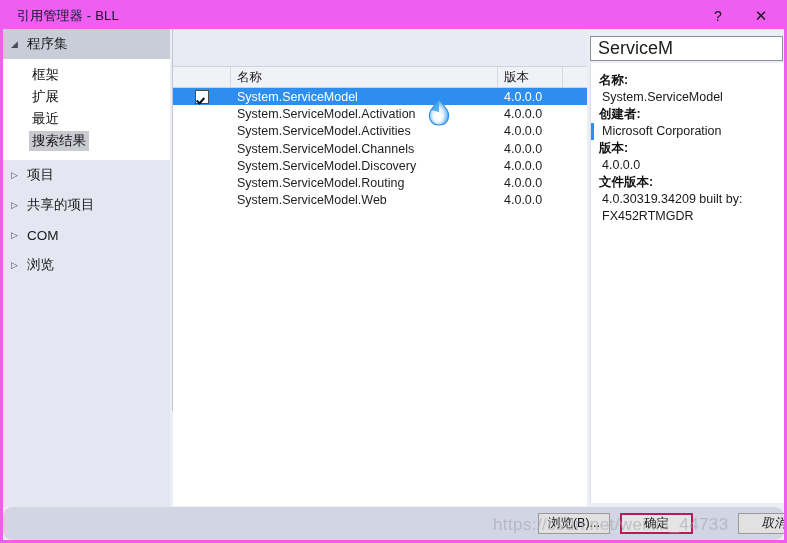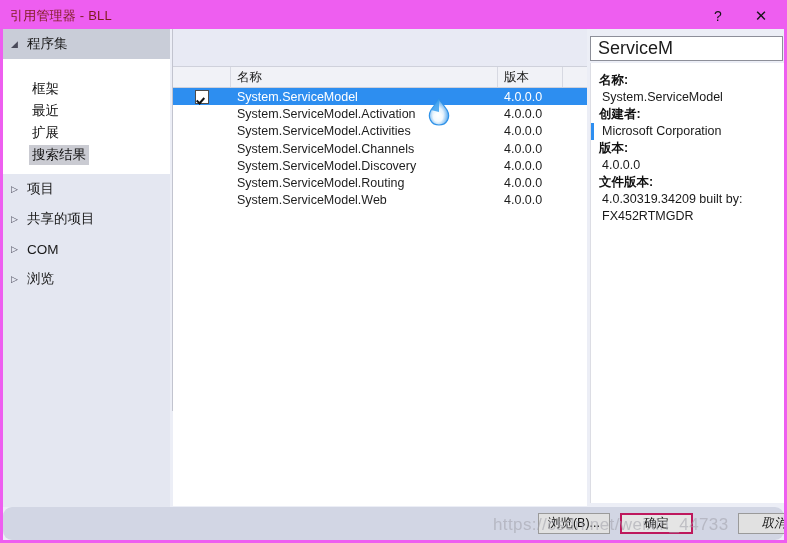--- a/index.html
+++ b/index.html
@@ -26,22 +26,22 @@
     position: absolute;
     left: 0; top: 0;
     width: 781px;
     height: 26px;
     background: #ee5ef0;
     display: flex;
     align-items: center;
   }
   .titlebar-text {
     font-size: 13px;
-    color: #7f1d1d;
-    margin-left: 7px;
+    color: #0f172a;
+    margin-left: 14px;
     letter-spacing: 0.2px;
     white-space: nowrap;
   }
   .titlebar-spacer { flex: 1; }
   .tb-btn {
     width: 40px;
     height: 26px;
     display: flex;
     align-items: center;
     justify-content: center;
@@ -76,21 +76,21 @@
   .sb-arrow {
     width: 16px;
     display: inline-block;
     font-size: 9px;
     color: #4a4a5a;
     text-align: left;
     line-height: 1;
   }
   .sb-children {
     background: #ffffff;
-    padding: 19px 0 8px 0;
+    padding: 5px 0 8px 0;
   }
   .sb-child {
     height: 22px;
     display: flex;
     align-items: center;
     padding-left: 26px;
     font-size: 13.5px;
     color: #111111;
     cursor: default;
   }
@@ -326,24 +326,24 @@
     <div id="sidebar-tree">
         <div class="sb-group-head active">
           <span class="sb-arrow">◢</span>
           <span>程序集</span>
         </div>
         <div class="sb-children">
           <div class="sb-child">
             <span class="lbl">框架</span>
           </div>
           <div class="sb-child">
+            <span class="lbl">扩展</span>
+          </div>
+          <div class="sb-child">
             <span class="lbl">最近</span>
-          </div>
-          <div class="sb-child">
-            <span class="lbl">扩展</span>
           </div>
           <div class="sb-child selected">
             <span class="lbl">搜索结果</span>
           </div>
         </div>
         <div class="sb-group-head">
           <span class="sb-arrow">▷</span>
           <span>项目</span>
         </div>
         <div class="sb-group-head">

